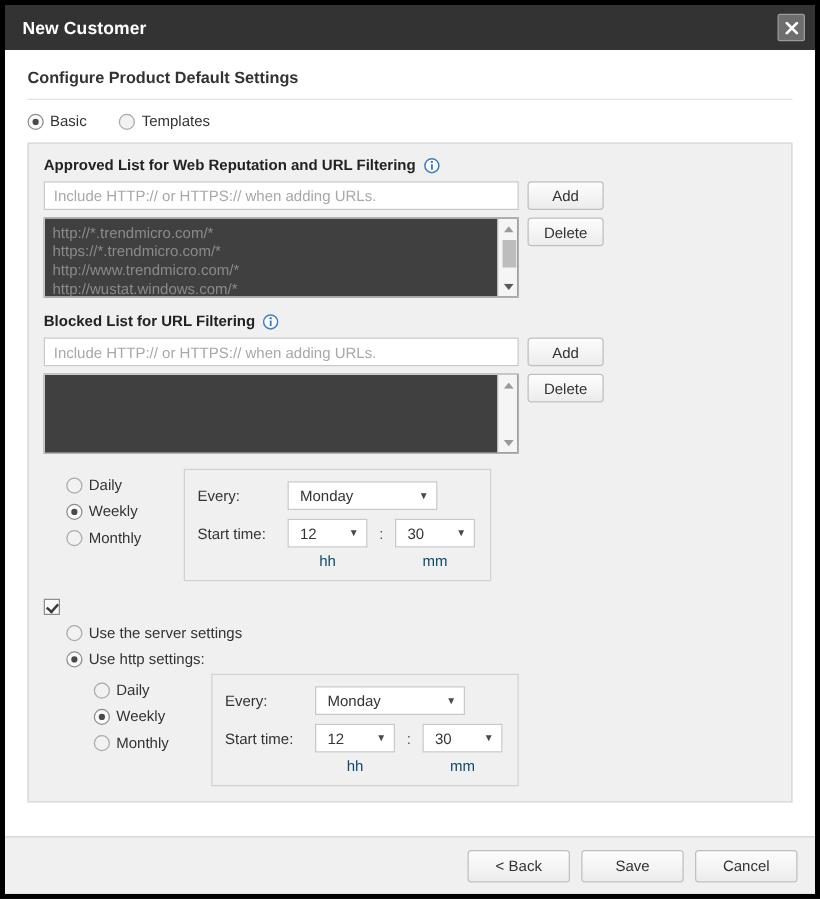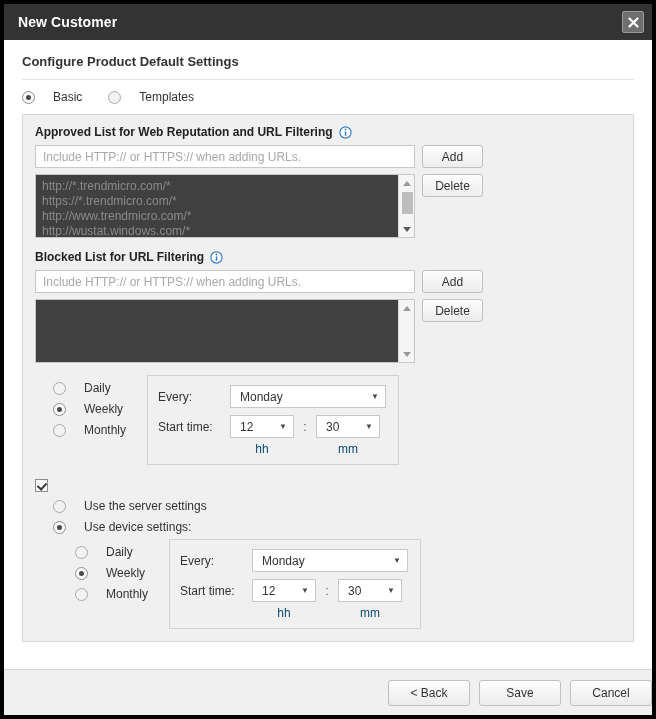--- a/index.html
+++ b/index.html
@@ -102,21 +102,21 @@
   }
   .checkbox.checked::after {
     content: "";
     position: absolute;
     left: 3px; top: 1px;
     width: 4px; height: 7px;
     border: solid #3a3a3a;
     border-width: 0 2px 2px 0;
     transform: rotate(42deg);
   }
-  .lbl { margin-left: 18px; font-size: 12px; color: #333; }
+  .lbl { margin-left: 5px; font-size: 12px; color: #333; }
   .lbl-b { margin-left: 8px; font-size: 12px; color: #222; font-weight: bold; }
 
   .mode-row {
     display: flex;
     align-items: center;
     padding: 10px 6px 10px 6px;
     gap: 26px;
   }
   
   .panel {
@@ -256,21 +256,21 @@
     background: #ffffff;
     height: 23px;
     display: flex;
     align-items: center;
     justify-content: space-between;
     padding: 0 6px 0 9px;
     font-size: 12px;
     color: #333;
     cursor: pointer;
   }
-  .select.wide { width: 156px; }
+  .select.wide { width: 120px; }
   .select.narrow { width: 64px; }
   .caret {
     font-size: 8px;
     color: #4a4a4a;
     margin-left: 6px;
     line-height: 1;
   }
   .colon {
     width: 22px;
     text-align: center;
@@ -291,20 +291,21 @@
   
   .footer {
     flex: 0 0 auto;
     height: 46px;
     background: #f0f0f0;
     border-top: 1px solid #d3d3d3;
     display: flex;
     align-items: center;
     justify-content: flex-end;
     gap: 9px;
+    padding-right: 14px;
   }
   .footer .btn {
     height: 26px;
     min-width: 82px;
     font-size: 12px;
   }
 </style>
 </head>
 <body>
 
@@ -459,21 +460,21 @@
         <div class="scan-head">
           <span class="checkbox checked"></span>
         </div>
         <div style="padding-left:18px;padding-top:3px;">
           <span class="radio-row" style="margin-bottom:7px;">
             <span class="radio"></span>
             <span class="lbl">Use the server settings</span>
           </span>
           <span class="radio-row">
             <span class="radio checked"></span>
-            <span class="lbl">Use device settings:</span>
+            <span class="lbl">Use http settings:</span>
           </span>
         </div>
         <div class="scan-inner" style="padding-left:40px;padding-top:5px;">
           <div class="freq-col">
             <span class="radio-row">
               <span class="radio"></span>
               <span class="lbl">Daily</span>
             </span>
             <span class="radio-row">
               <span class="radio checked"></span>

